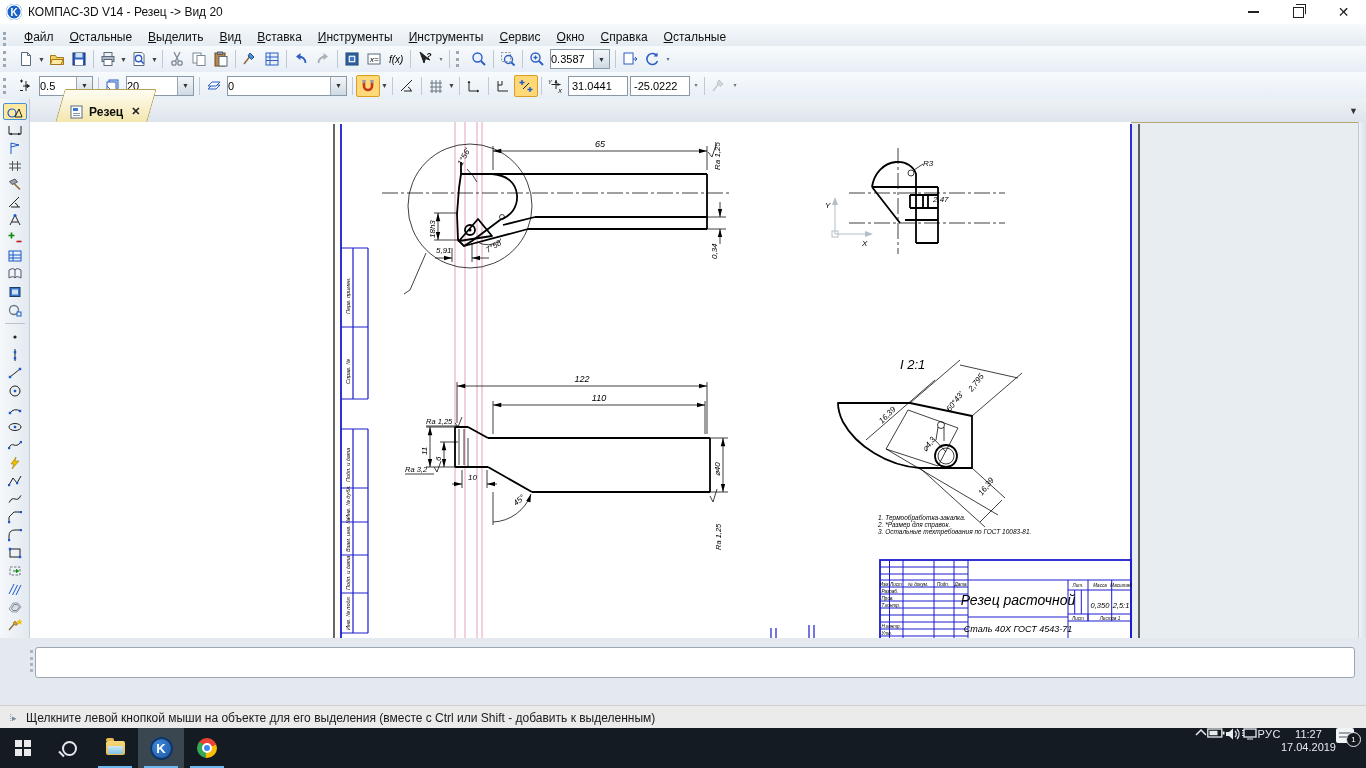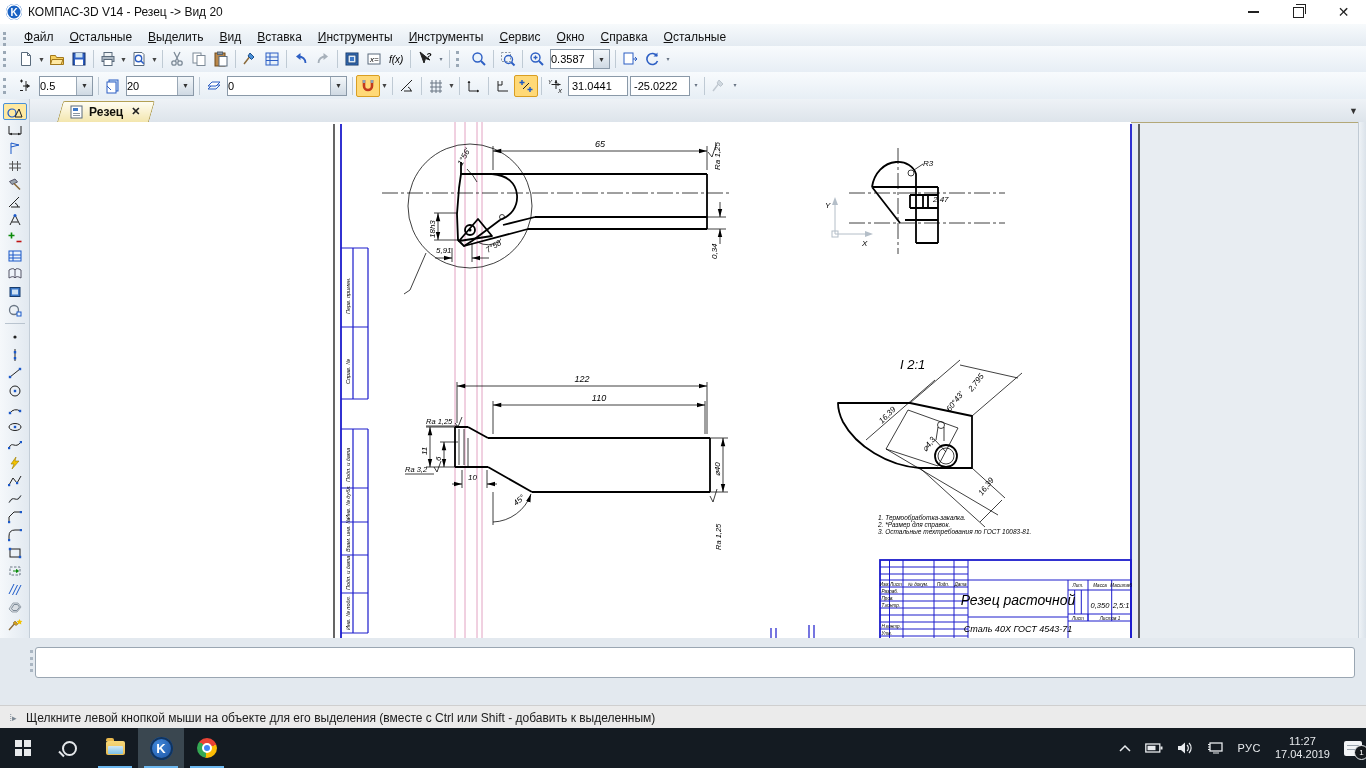--- a/index.html
+++ b/index.html
@@ -38,21 +38,21 @@
   .combo .val{padding:0 0;flex:1;color:#000}
   .combo .ca{width:15px;height:100%;background:linear-gradient(#f3f7fa,#cfd9e3);border-left:1px solid #9aa8b6;
              display:flex;align-items:center;justify-content:center;font-size:7px;color:#333}
   .toggle{background:#ffd977;border:1px solid #d99e22;border-radius:2px}
   .nfield{width:52px;height:18px;background:#fff;border:1px solid #8a99a8;font-size:11px;color:#000;
           display:flex;align-items:center;justify-content:flex-start;padding:0 3px;margin:0 1px}
   .dis{opacity:.45}
   
   .tabbar{position:absolute;left:30px;top:99px;width:1336px;height:23px;
           background:linear-gradient(#eef2f6,#dde4eb);border-bottom:1px solid #b3a878;display:flex;align-items:flex-end}
-  .tab{position:relative;margin-left:30px;height:21px;display:flex;align-items:center;padding:0 12px 0 10px;z-index:1}
+  .tab{position:relative;margin-left:30px;height:21px;display:flex;align-items:center;padding:12px 12px 0 10px;z-index:1}
   .tab::before{content:'';position:absolute;inset:0;background:linear-gradient(#fffdf2,#f3e6ae);
                border:1px solid #b3a055;border-bottom:none;transform:skewX(-16deg);z-index:-1;border-radius:2px 2px 0 0}
   .tab .tlabel{font-weight:bold;font-size:12px;color:#10100a;margin:0 8px 0 6px}
   .tab .tclose{font-size:11px;font-weight:bold;color:#222}
   .tabarrow{margin-left:auto;margin-right:8px;font-size:9px;color:#333;align-self:center}
   
   .leftbar{position:absolute;left:0;top:99px;width:30px;height:539px;
            background:linear-gradient(90deg,#f5f8fb,#e2e9f0);border-right:1px solid #c3cdd7;
            display:flex;flex-direction:column;align-items:center;padding-top:4px;box-sizing:border-box}
   .li{width:24px;height:17px;margin-bottom:1px;display:flex;align-items:center;justify-content:center;position:relative}
@@ -83,21 +83,21 @@
   .folder{width:19px;height:14px;background:linear-gradient(#f6d87a,#e9b94e);border-radius:2px;position:relative}
   .folder::before{content:'';position:absolute;left:0;top:-3px;width:8px;height:3px;background:#e9b94e;border-radius:2px 2px 0 0}
   .folder::after{content:'';position:absolute;left:2px;top:5px;right:2px;bottom:1px;background:linear-gradient(#cfe7f4,#7ec3e8);border-radius:1px}
   .klogo{width:23px;height:23px;border-radius:50%;background:radial-gradient(circle at 35% 35%,#3e86d8,#1b4f9e);
          display:flex;align-items:center;justify-content:center;color:#fff;font-weight:bold;font-size:13px;
          box-shadow:inset 0 0 0 2px #10345f}
   .chrome{width:20px;height:20px;border-radius:50%;position:relative;
           background:conic-gradient(from -50deg,#ea4335 0 120deg,#fbbc05 0 240deg,#34a853 0 360deg)}
   .chrome::after{content:'';position:absolute;left:5px;top:5px;width:10px;height:10px;border-radius:50%;
                  background:#4285f4;border:2px solid #fff;box-sizing:border-box}
-  .tray{margin-left:auto;display:flex;align-items:center;gap:14px;padding-right:4px;color:#e8ebee}
+  .tray{margin-left:auto;display:flex;padding-right:12px;color:#e8ebee}
   .tray svg{display:block}
   .lang{font-size:11px;letter-spacing:.5px}
   .clock{text-align:center;font-size:11px;line-height:13px}
   .notif{position:relative;width:18px;height:15px;background:#f2f4f6;border-radius:2px}
   .notif::before{content:'';position:absolute;left:3px;top:4px;right:3px;height:1.5px;background:#9aa4ae}
   .notif::after{content:'';position:absolute;left:3px;top:8px;right:6px;height:1.5px;background:#9aa4ae}
   .badge{position:absolute;right:-7px;bottom:-4px;width:13px;height:13px;border-radius:50%;background:#15191d;
          border:1px solid #e8ebee;color:#fff;font-size:8px;display:flex;align-items:center;justify-content:center}
   
   text{font-family:"Liberation Sans",sans-serif;font-style:italic;fill:#000}

